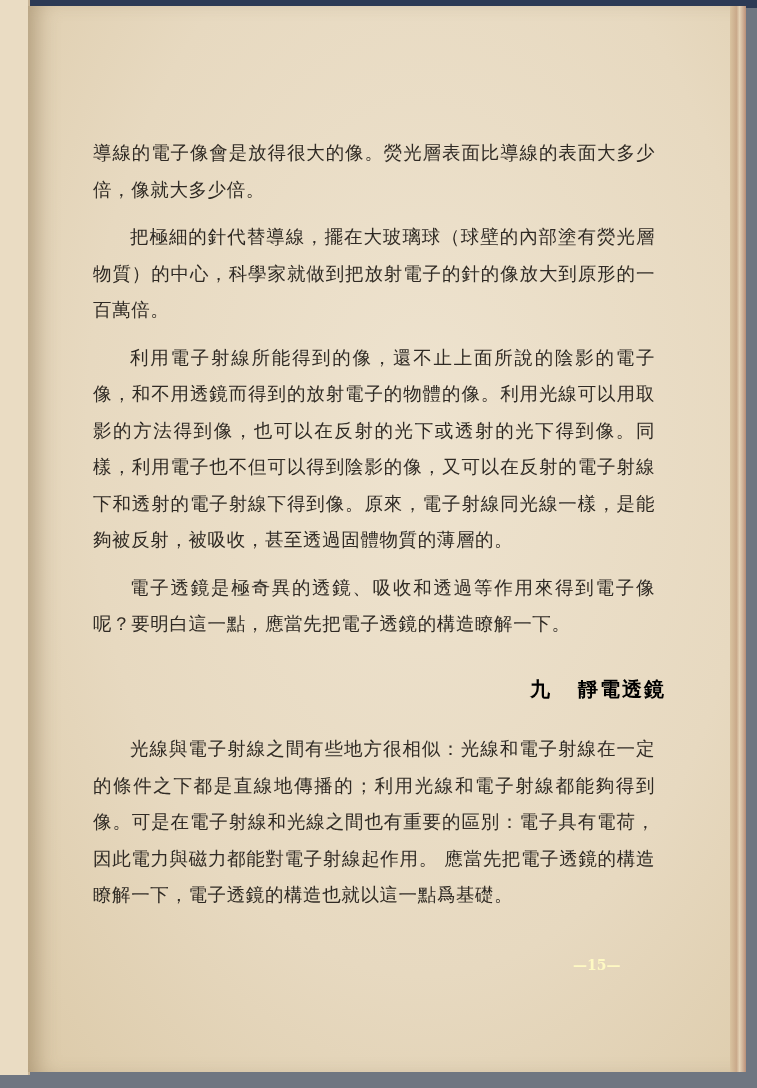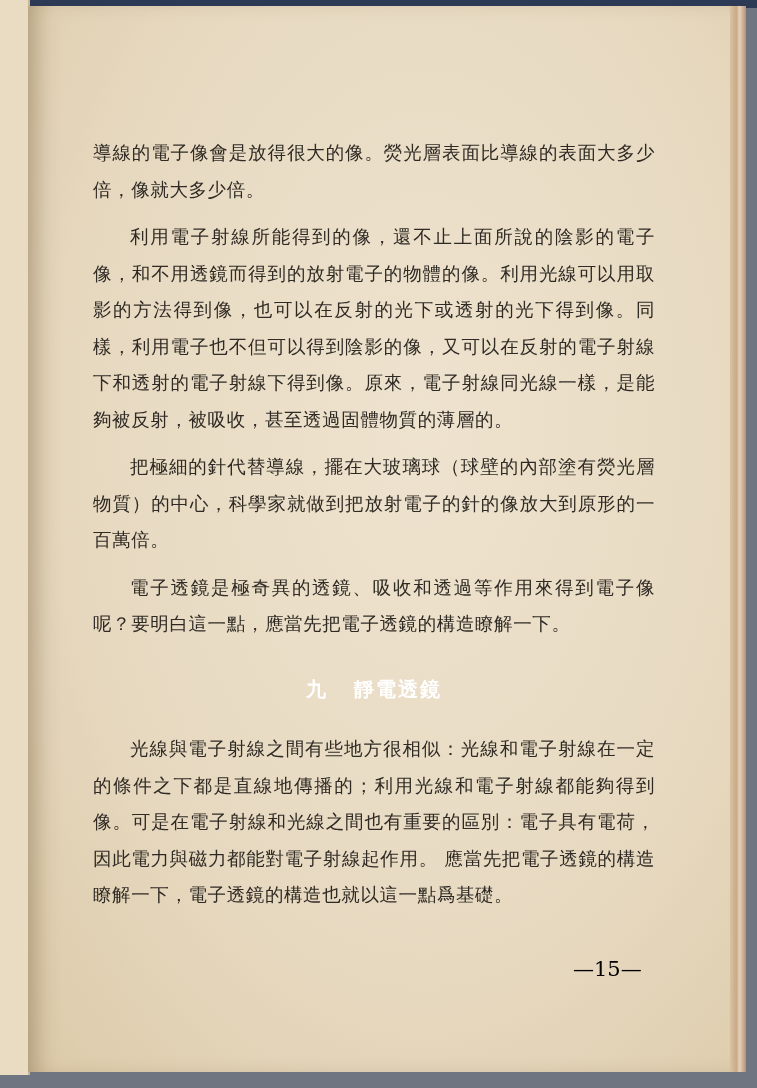--- a/index.html
+++ b/index.html
@@ -10,40 +10,40 @@
           background: radial-gradient(ellipse at 55% 40%, #eee3cf 0%, #e7d9c0 60%, #dccaa9 100%);
           box-shadow: inset 18px 0 22px -10px rgba(120,95,60,0.45); }
   .edge { position:absolute; right:0; top:0; width:16px; height:100%;
           background: linear-gradient(to right, #d9c3a0, #c9a98a 40%, #e4d2b6 60%, #b98f78); }
   .text { position:absolute; left:82px; top:124px; width:584px;
           font-family:"DejaVu Serif", serif; color:#2f2a24; font-size:18.5px; line-height:36.5px;
           letter-spacing:0.6px; }
   .p { margin:11px; text-align:justify; }
   .p.indent { text-indent:37px; }
   .p.gap { margin-top:4px; }
-  h2 { margin:28px 0 24px 0; text-align:center; font-family:"DejaVu Sans", sans-serif; font-weight:bold;
-       font-size:20px; letter-spacing:2px; color:#ffffff; }
+  h2 { margin:28px 0 24px 0; text-align:right; font-family:"DejaVu Sans", sans-serif; font-weight:bold;
+       font-size:20px; letter-spacing:2px; color:#000000; }
   h2 .num { margin-right:26px; }
-  .pagenum { position:absolute; left:573px; top:957px; font-family:"DejaVu Serif", serif; font-size:21px;
-             color:#000000; font-weight:normal; }
+  .pagenum { position:absolute; left:573px; top:957px; font-family:"DejaVu Serif", serif; font-size:14px;
+             color:#fef9c3; font-weight:bold; }
 </style>
 </head>
 <body>
 
 <div class="topbar"></div>
 <div class="page-left"></div>
 
 <div class="page">
   <div class="edge"></div>
 </div>
 
 <div class="text">
   <p class="p">導線的電子像會是放得很大的像。熒光層表面比導線的表面大多少倍，像就大多少倍。</p>
+  <p class="p indent gap">把極細的針代替導線，擺在大玻璃球（球壁的內部塗有熒光層物質）的中心，科學家就做到把放射電子的針的像放大到原形的一百萬倍。</p>
   <p class="p indent gap">利用電子射線所能得到的像，還不止上面所說的陰影的電子像，和不用透鏡而得到的放射電子的物體的像。利用光線可以用取影的方法得到像，也可以在反射的光下或透射的光下得到像。同樣，利用電子也不但可以得到陰影的像，又可以在反射的電子射線下和透射的電子射線下得到像。原來，電子射線同光線一樣，是能夠被反射，被吸收，甚至透過固體物質的薄層的。</p>
-  <p class="p indent gap">把極細的針代替導線，擺在大玻璃球（球壁的內部塗有熒光層物質）的中心，科學家就做到把放射電子的針的像放大到原形的一百萬倍。</p>
   <p class="p indent gap">電子透鏡是極奇異的透鏡、吸收和透過等作用來得到電子像呢？要明白這一點，應當先把電子透鏡的構造瞭解一下。</p>
 
   <h2>
     <span class="num">九</span><span>靜電透鏡</span>
   </h2>
 
   <p class="p indent">光線與電子射線之間有些地方很相似：光線和電子射線在一定的條件之下都是直線地傳播的；利用光線和電子射線都能夠得到像。可是在電子射線和光線之間也有重要的區別：電子具有電荷，因此電力與磁力都能對電子射線起作用。 應當先把電子透鏡的構造瞭解一下，電子透鏡的構造也就以這一點爲基礎。</p>
 </div>
 
 <div class="pagenum">—15—</div>

